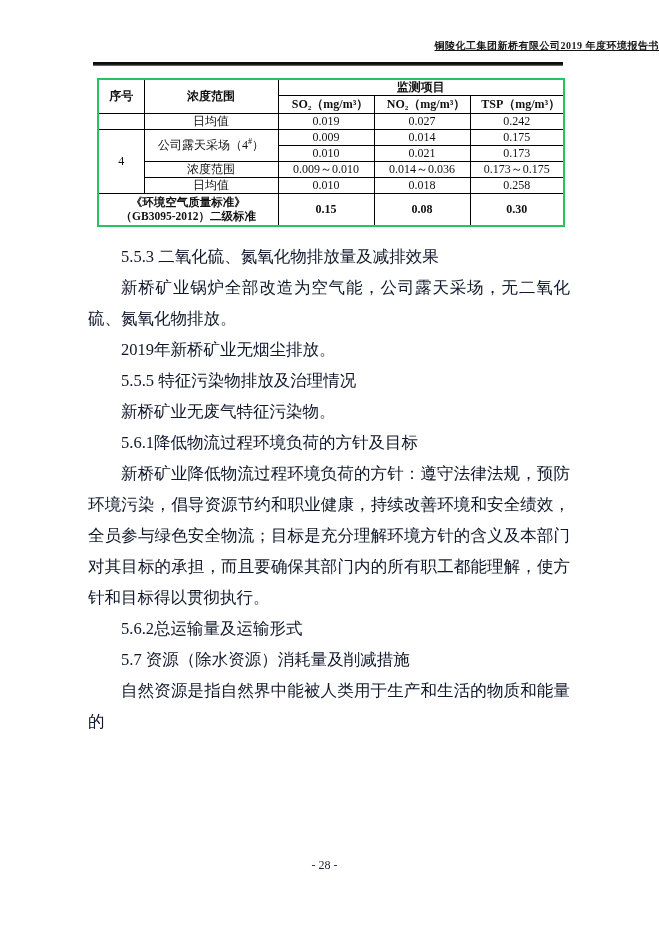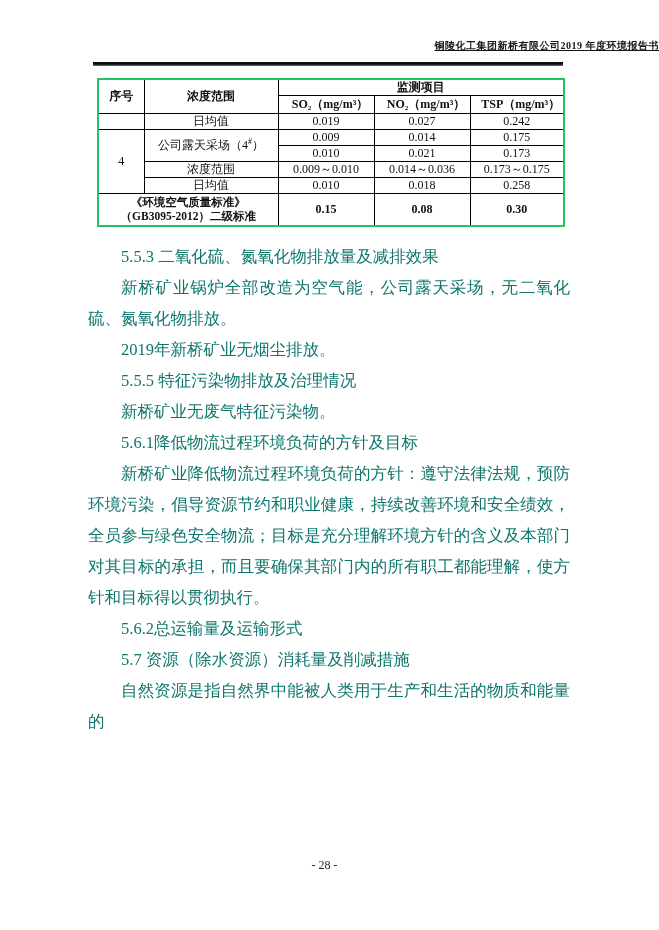--- a/index.html
+++ b/index.html
@@ -54,21 +54,21 @@
   table.mon tr.std td { height: 32px; font-weight: bold; }
   table.mon tr.std td.lbl { font-size: 11.5px; line-height: 14px; padding: 1px 5px; }
   table.mon sup { font-size: 8px; vertical-align: super; line-height: 0; }
 
   
   .doc-body {
     margin: 14px 89px 0 88px;
     font-size: 16.5px;
     line-height: 31px;
     text-align: justify;
-    color: #0f766e;
+    color: #0f172a;
   }
   .doc-body p { text-indent: 2em; }
 
   
   .doc-footer {
     position: absolute;
     top: 858px; left: 0; right: 10px;
     text-align: center;
     font-size: 12px;
     color: #1d2430;

